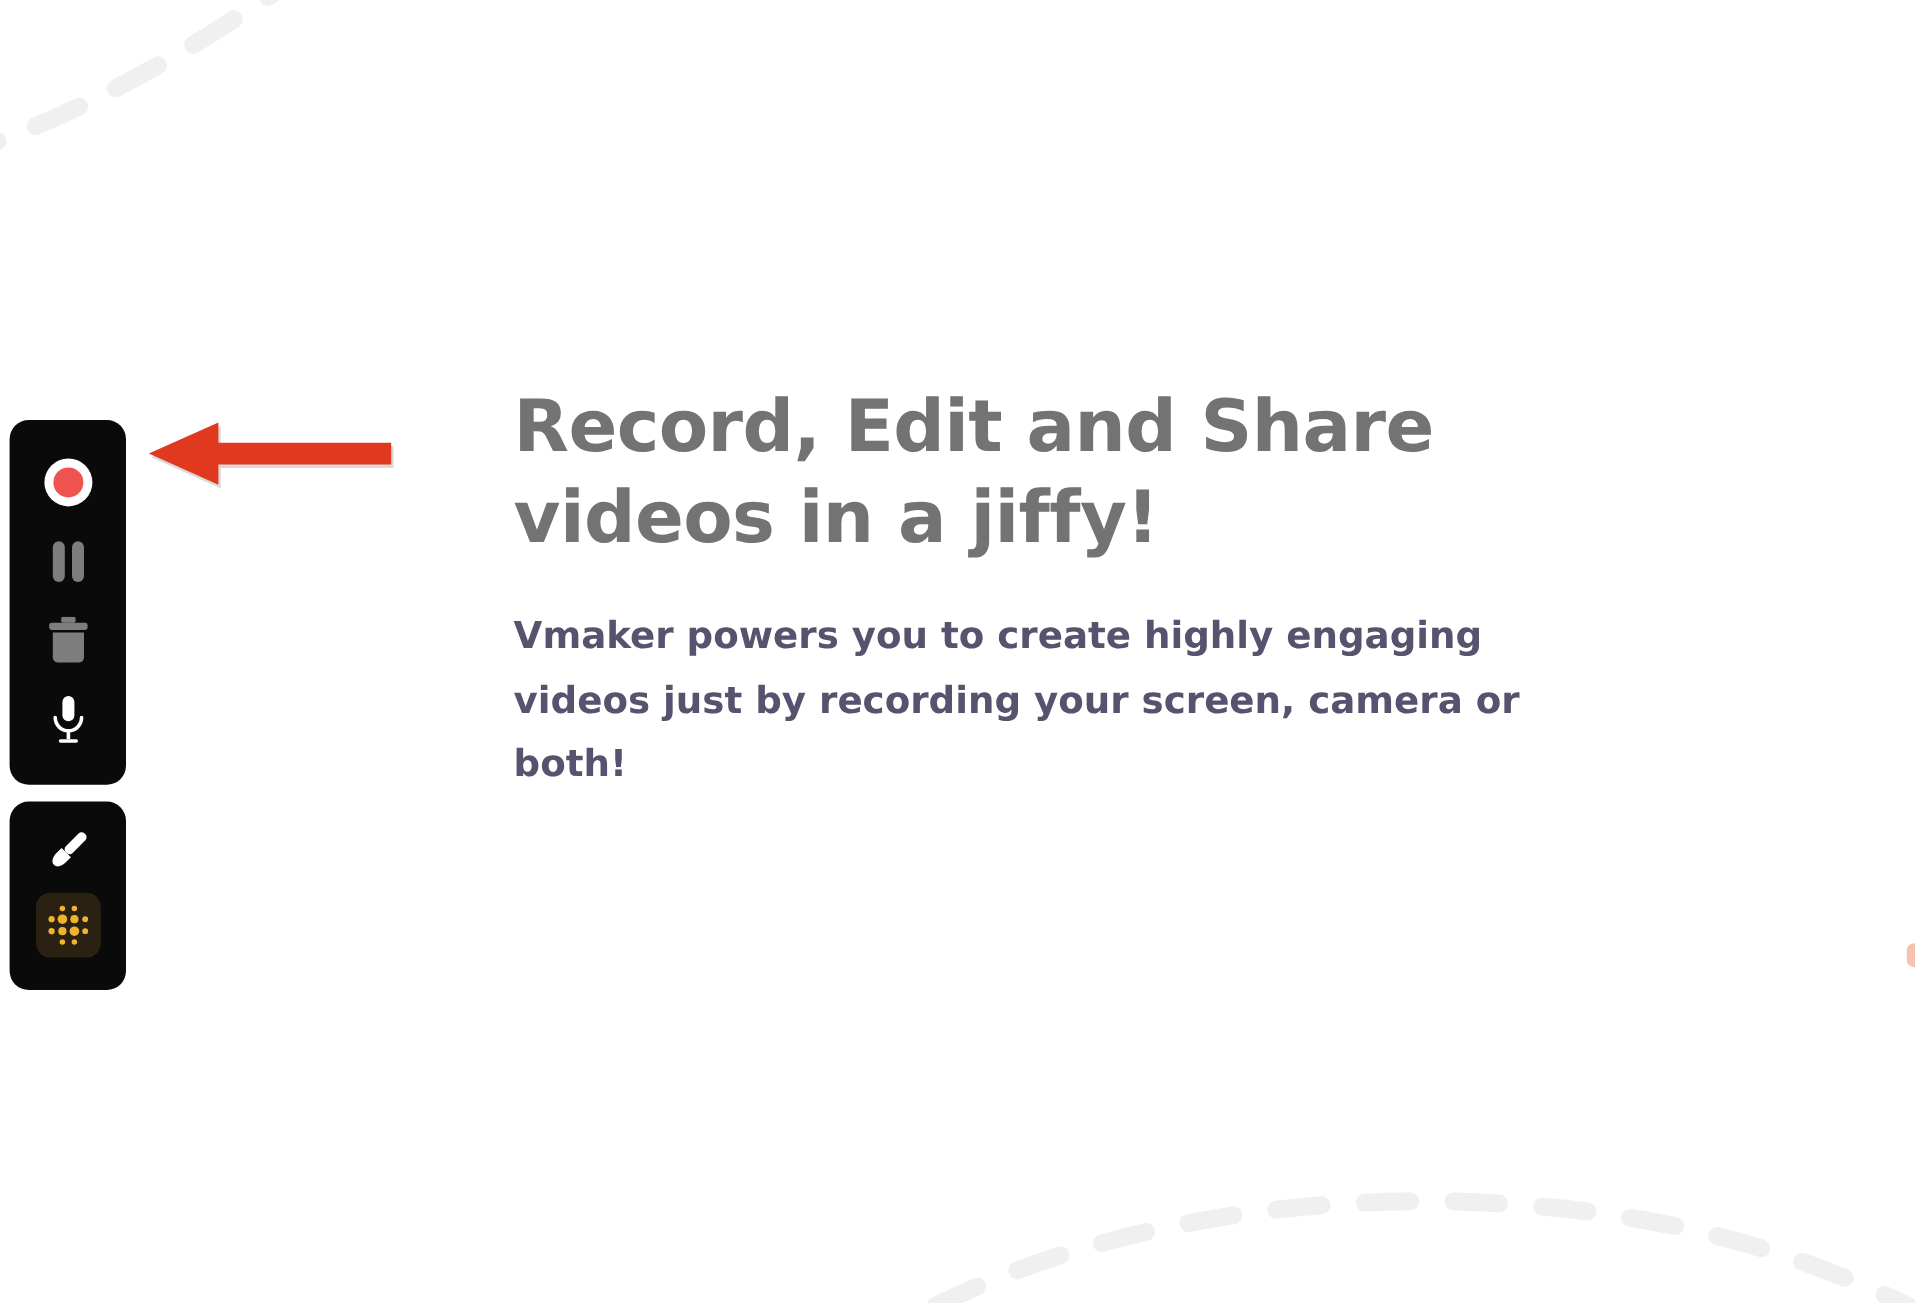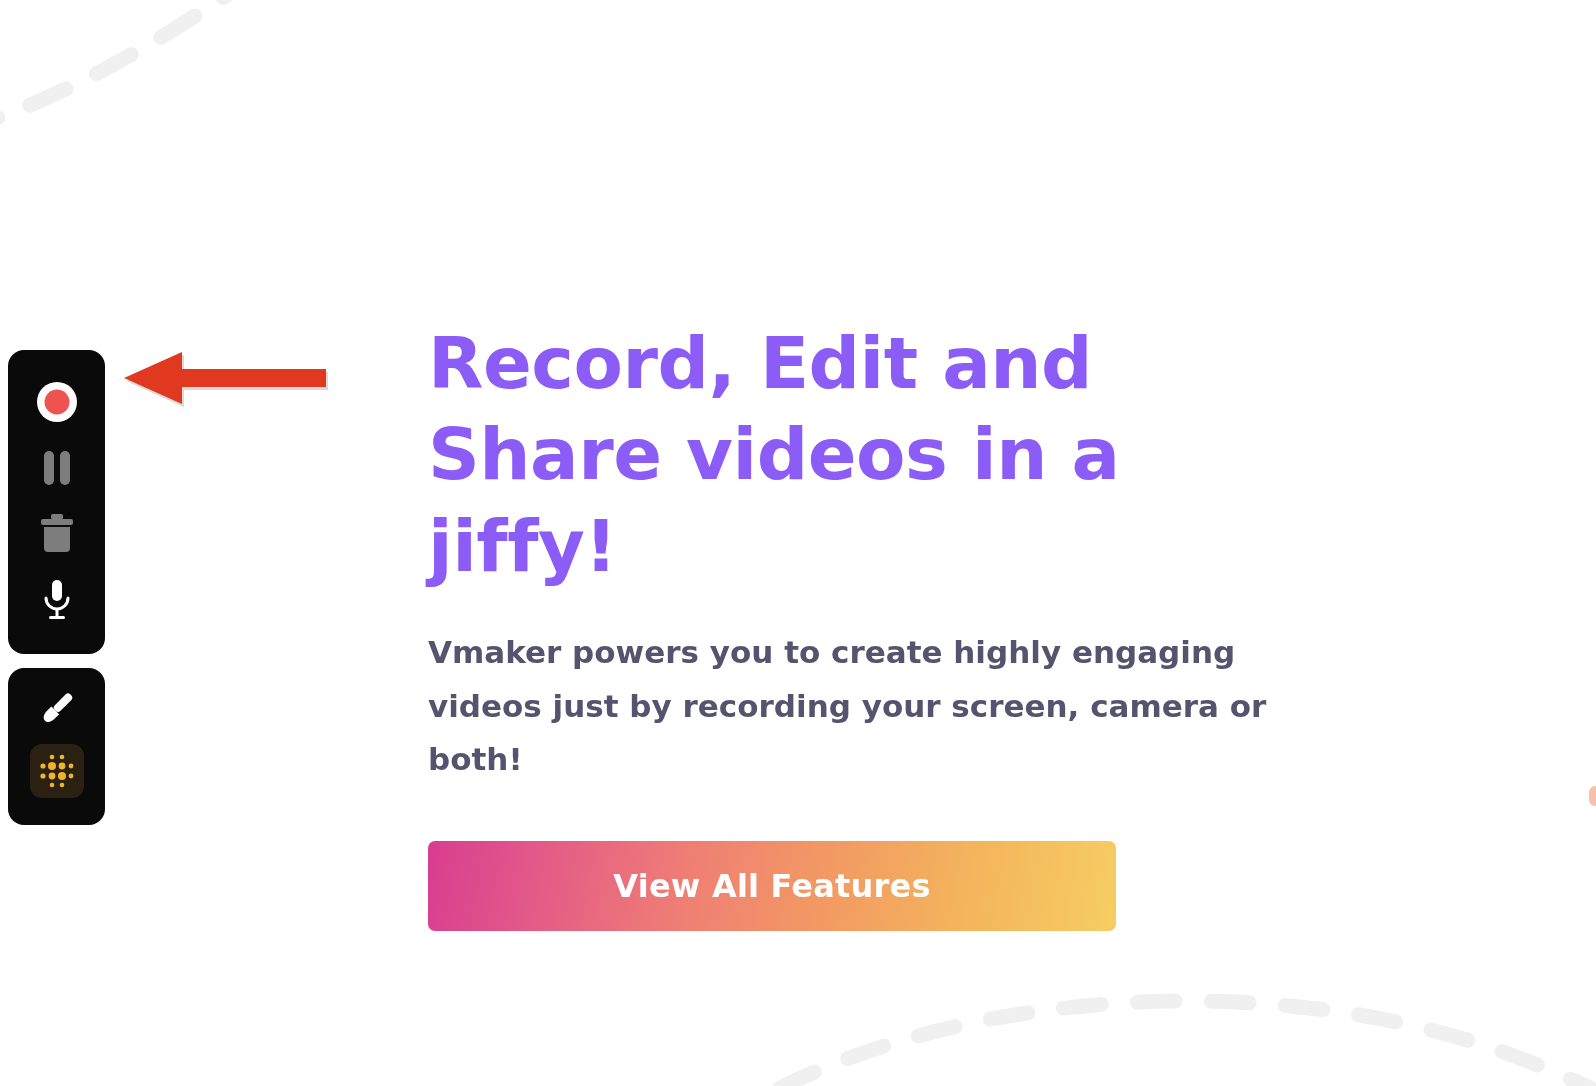--- a/index.html
+++ b/index.html
@@ -92,24 +92,24 @@
   #hero {
     position: absolute;
     left: 428px;
     top: 318px;
     width: 900px;
   }
   #hero-headline {
     margin: 0;
     font-family: "DejaVu Sans", "Liberation Sans", sans-serif;
     font-weight: 700;
-    font-size: 72px;
+    font-size: 60px;
     line-height: 1.27;
     letter-spacing: -0.5px;
-    color: #8b5cf6;
+    color: #737373;
     max-width: 830px;
   }
   #hero-subtitle {
     margin: 34px 0 0 0;
     font-family: "DejaVu Sans", "Liberation Sans", sans-serif;
     font-weight: 700;
     font-size: 31px;
     line-height: 1.72;
     color: #55536e;
     max-width: 880px;
@@ -221,14 +221,13 @@
 <svg id="annotation-arrow" width="210" height="56" viewBox="0 0 210 56" fill="none">
   <g transform="translate(2,3)" opacity=".22">
     <path d="M0 26 L58 0 L58 17 L202 17 L202 35 L58 35 L58 52 Z" fill="#555"></path>
   </g>
   <path d="M0 26 L58 0 L58 17 L202 17 L202 35 L58 35 L58 52 Z" fill="#e0391f"></path>
 </svg>
 
 <div id="hero">
   <h1 id="hero-headline">Record, Edit and Share videos in a jiffy!</h1>
   <p id="hero-subtitle">Vmaker powers you to create highly engaging videos just by recording your screen, camera or both!</p>
-  <button id="view-all-features-button">View All Features</button>
 </div>
 
 </body></html>

